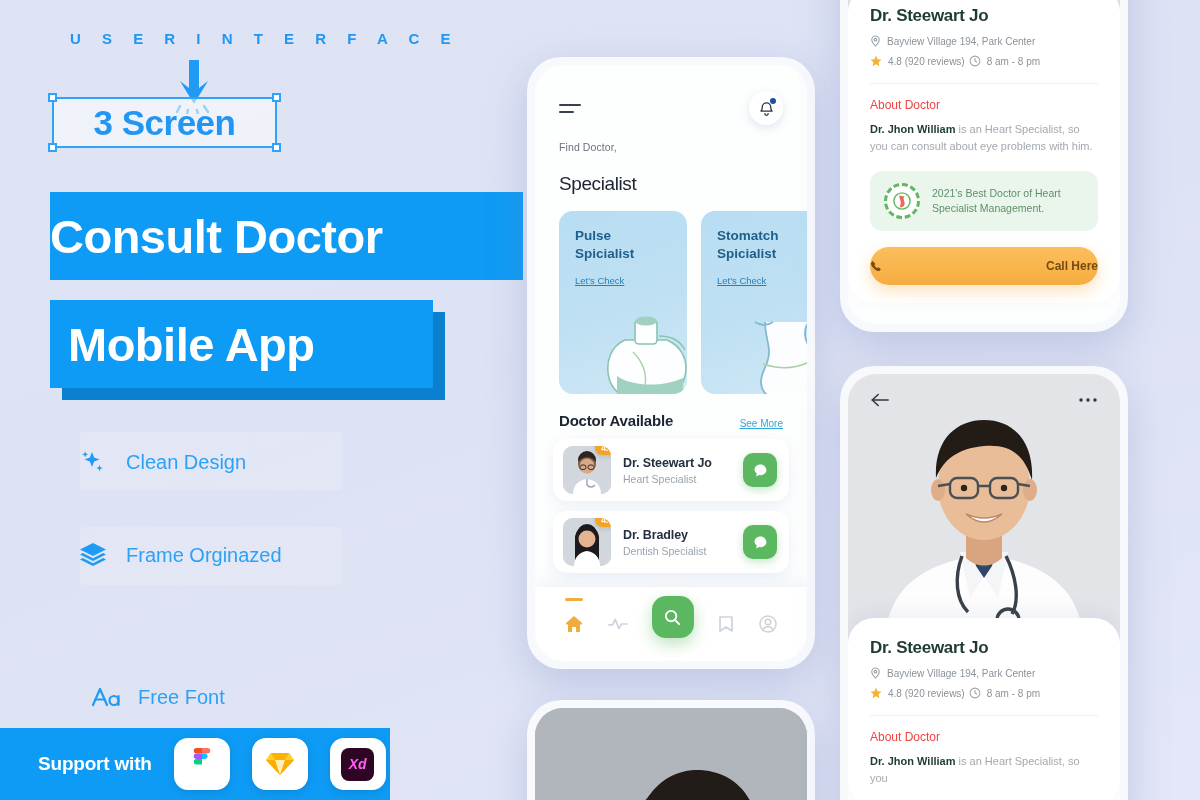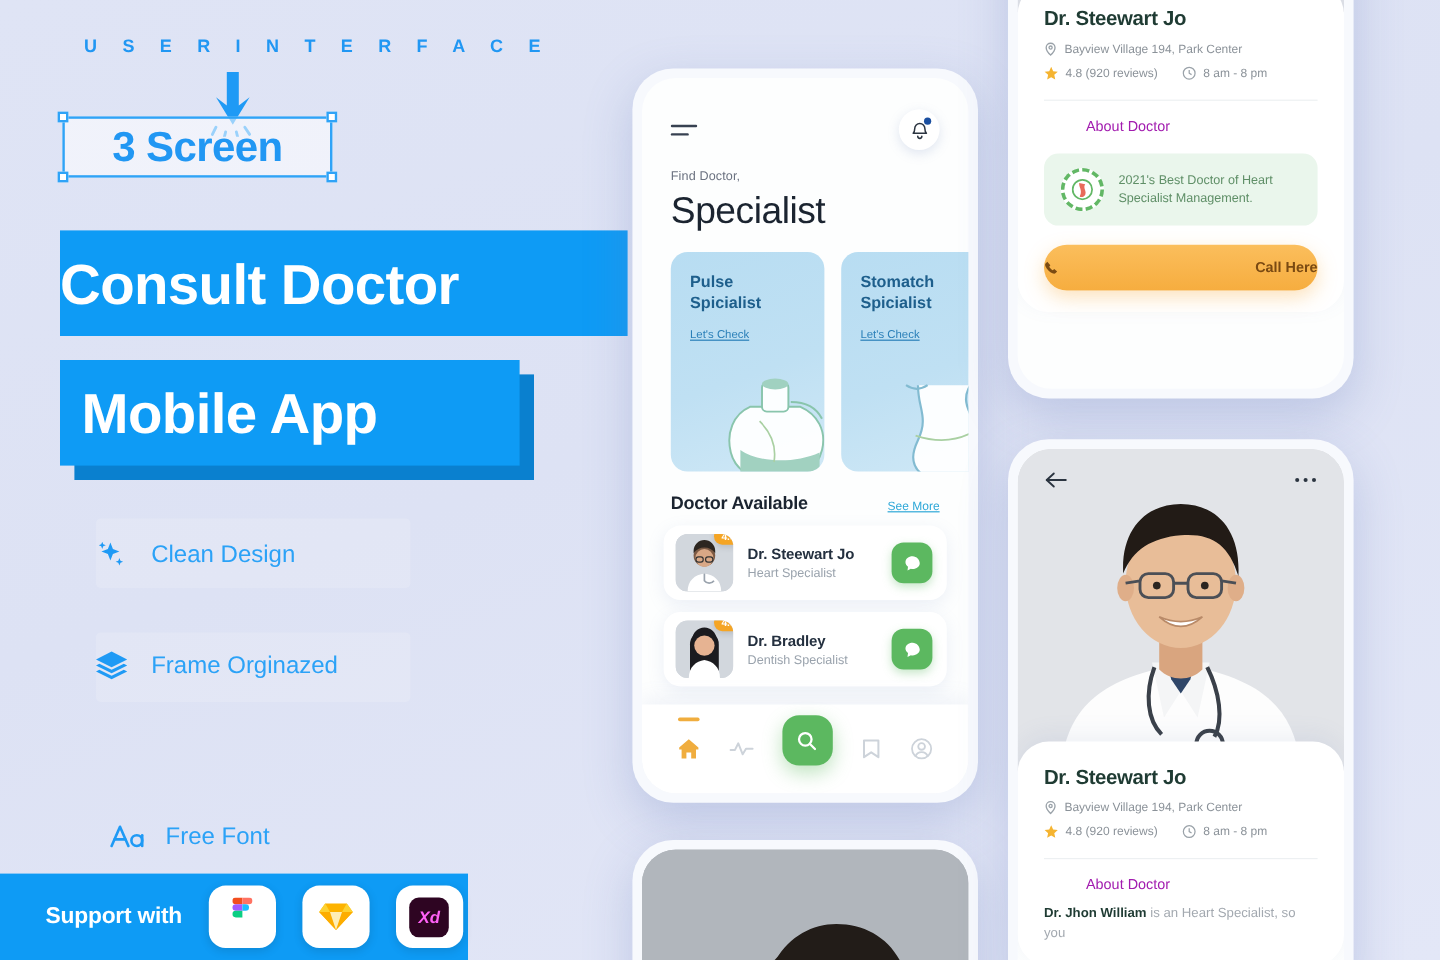--- a/index.html
+++ b/index.html
@@ -142,21 +142,21 @@
   .hamburger i:nth-child(2) { width: 15px; }
   .bell-btn {
     width: 34px; height: 34px; border-radius: 50%;
     background: #fff; box-shadow: 0 3px 10px rgba(120,140,190,0.22);
     display: flex; align-items: center; justify-content: center; position: relative;
   }
   .bell-dot { position: absolute; right: 7px; top: 7px; width: 6px; height: 6px; border-radius: 50%; background: #1b4fa0; }
 
   .greeting { padding: 16px 24px 0 24px; }
   .greeting .sub { font-size: 10.5px; color: #6b7280; letter-spacing: 0.1px; }
-  .greeting .ttl { font-size: 31px; color: #1b2430; font-weight: 400; margin-top: 5px; letter-spacing: -0.4px; }
+  .greeting .ttl { font-size: 19px; color: #1b2430; font-weight: 400; margin-top: 20px; letter-spacing: -0.4px; }
 
   .spec-row { display: flex; gap: 14px; padding: 16px 0 0 24px; }
   .spec-card {
     width: 128px; height: 183px;
     background: linear-gradient(160deg, #b8ddf2 0%, #bfe0f3 55%, #cfe8f6 100%);
     border-radius: 14px;
     position: relative; overflow: hidden;
     padding: 16px 0 0 16px;
     flex: 0 0 auto;
   }
@@ -251,24 +251,24 @@
     background: #fff; border-radius: 26px;
     margin-top: -24px; position: relative; z-index: 4;
     padding: 20px 22px 18px 22px;
     box-shadow: 0 -6px 18px rgba(120,140,190,0.10);
   }
   .dc-name { font-size: 17px; font-weight: 700; color: #1f3b33; letter-spacing: -0.3px; }
   .dc-line {
     display: flex; align-items: center; gap: 6px;
     font-size: 10px; color: #8b9299; margin-top: 9px;
   }
-  .dc-line2 { display: flex; align-items: center; gap: 20px; margin-top: 8px; }
+  .dc-line2 { display: flex; align-items: center; gap: 4px; margin-top: 8px; }
   .dc-chunk { display: flex; align-items: center; gap: 6px; font-size: 10px; color: #8b9299; }
   .divider { height: 1px; background: #edf0f2; margin: 16px 0 14px 0; }
-  .about-h { font-size: 12px; color: #a21caf; font-weight: 500; margin-left: 35px; }
+  .about-h { font-size: 12px; color: #ef4444; font-weight: 500; }
   .about-p { font-size: 11px; color: #a3a9b0; line-height: 1.55; margin-top: 9px; }
   .about-p b { color: #1f3b33; font-weight: 700; }
 
   .award {
     margin-top: 16px; background: #eaf6ec; border-radius: 12px;
     display: flex; align-items: center; gap: 12px;
     padding: 12px 14px;
   }
   .award-badge {
     width: 36px; height: 36px; border-radius: 50%;
@@ -569,20 +569,23 @@
               <circle cx="7" cy="7" r="5.7"></circle>
                 <path d="M7 3.8V7l2.3 1.4"></path>
             </svg>
             <span>8 am - 8 pm</span>
           </span>
         </div>
 
         <div class="divider"></div>
 
         <div class="about-h">About Doctor</div>
+        <div class="about-p">
+          <b>Dr. Jhon William</b><span> is an Heart Specialist, so you can consult about eye problems with him.</span>
+        </div>
 
         <div class="award">
           <span class="award-badge">
             <svg width="18" height="18" viewBox="0 0 20 20">
               <circle cx="10" cy="10" r="9" fill="none" stroke="#62b765" stroke-width="1.6"></circle>
               <path d="M7 4 c0 4 1.6 5 1.6 8 0 2.6 -1 3.4 -1 4.6 1.6 .6 4.4 .2 5.2 -2.4 .8 -2.6 -1 -4.2 -1 -6.6 0 -1.6 .8 -2.6 .8 -2.6" fill="#e86a5a"></path>
             </svg>
           </span>
           <span class="award-text">2021's Best Doctor of Heart Specialist Management.</span>
         </div>

